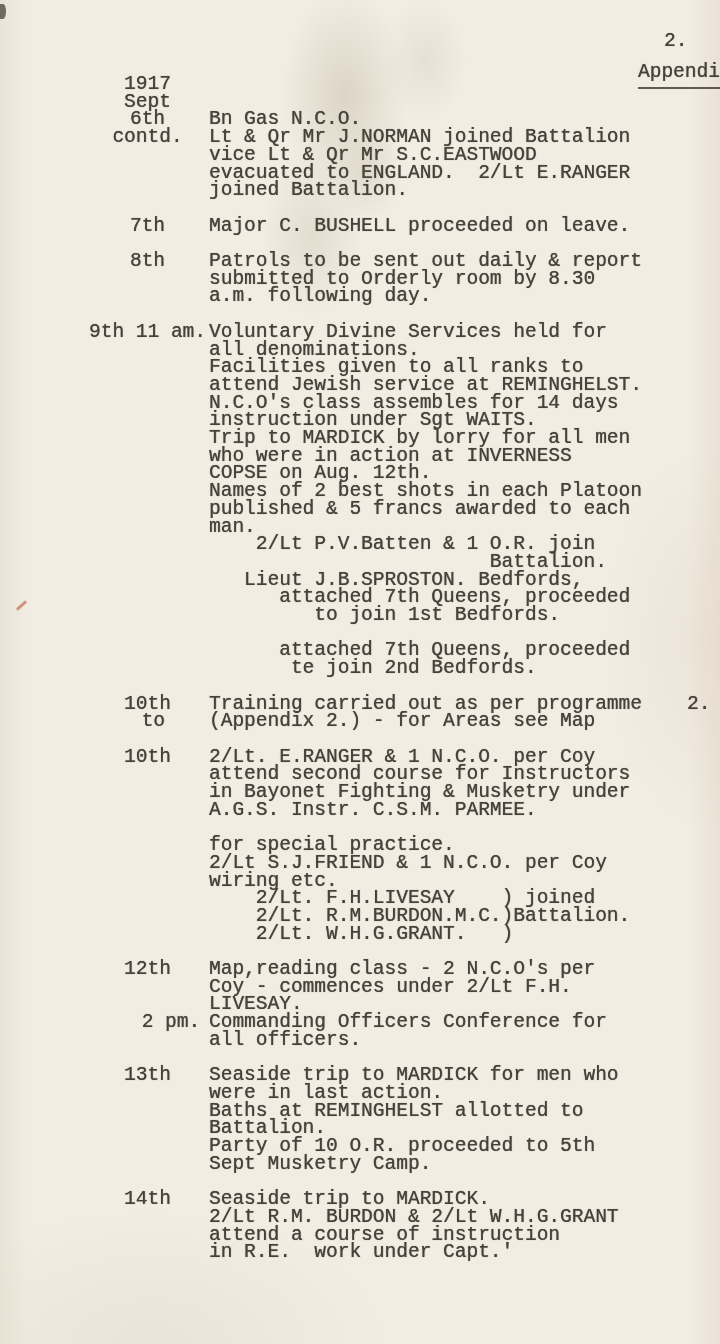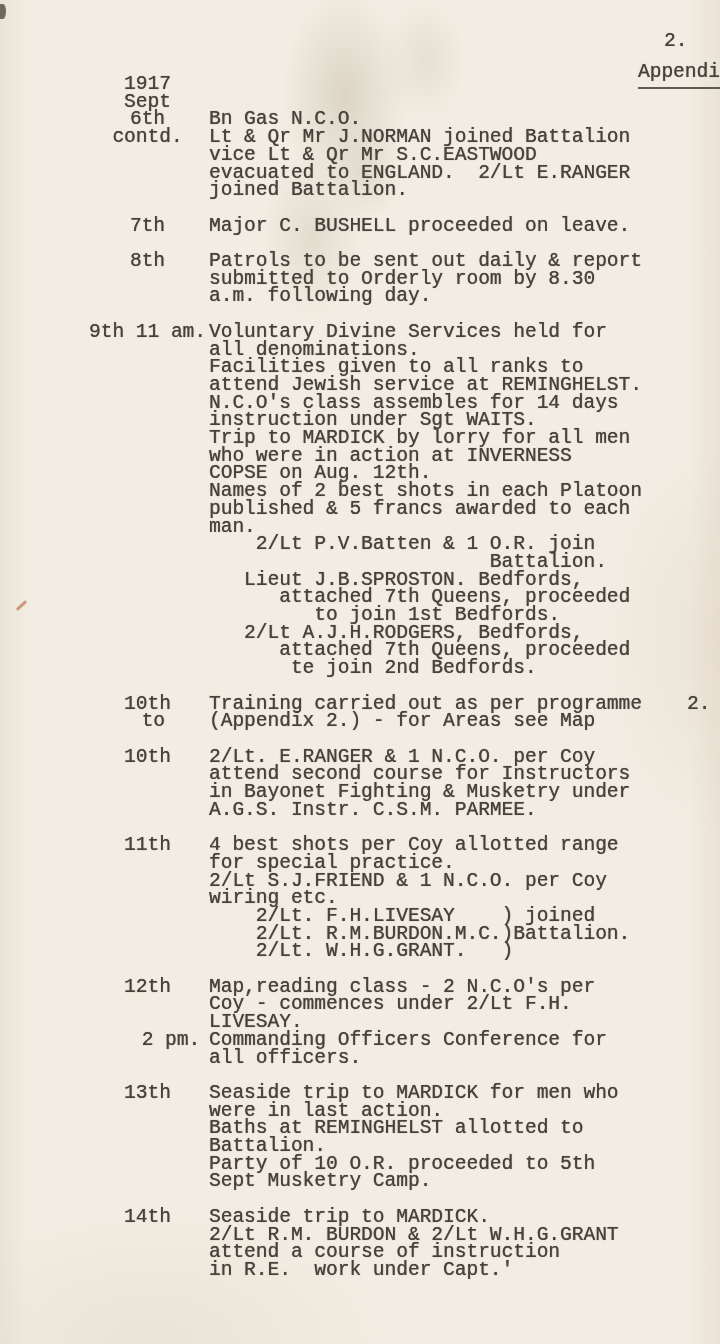--- a/index.html
+++ b/index.html
@@ -163,21 +163,20 @@
         <div class="row">
           <span class="lcell"> </span>
           <span class="bcell">      attached 7th Queens, proceeded</span>
         </div>
         <div class="row">
           <span class="lcell"> </span>
           <span class="bcell">         to join 1st Bedfords.</span>
         </div>
         <div class="row">
           <span class="lcell"> </span>
-          <span class="bcell">   2/Lt A.J.H.RODGERS, Bedfords,</span>
         </div>
         <div class="row">
           <span class="lcell"> </span>
           <span class="bcell">      attached 7th Queens, proceeded</span>
         </div>
         <div class="row">
           <span class="lcell"> </span>
           <span class="bcell">       te join 2nd Bedfords.</span>
         </div>
       </div>
@@ -204,24 +203,20 @@
         <div class="row">
           <span class="lcell"> </span>
           <span class="bcell">in Bayonet Fighting &amp; Musketry under</span>
         </div>
         <div class="row">
           <span class="lcell"> </span>
           <span class="bcell">A.G.S. Instr. C.S.M. PARMEE.</span>
         </div>
       </div>
       <div class="entry">
-        <div class="row">
-          <span class="lcell">11th</span>
-          <span class="bcell">4 best shots per Coy allotted range</span>
-        </div>
         <div class="row">
           <span class="lcell"> </span>
           <span class="bcell">for special practice.</span>
         </div>
         <div class="row">
           <span class="lcell"> </span>
           <span class="bcell">2/Lt S.J.FRIEND &amp; 1 N.C.O. per Coy</span>
         </div>
         <div class="row">
           <span class="lcell"> </span>

